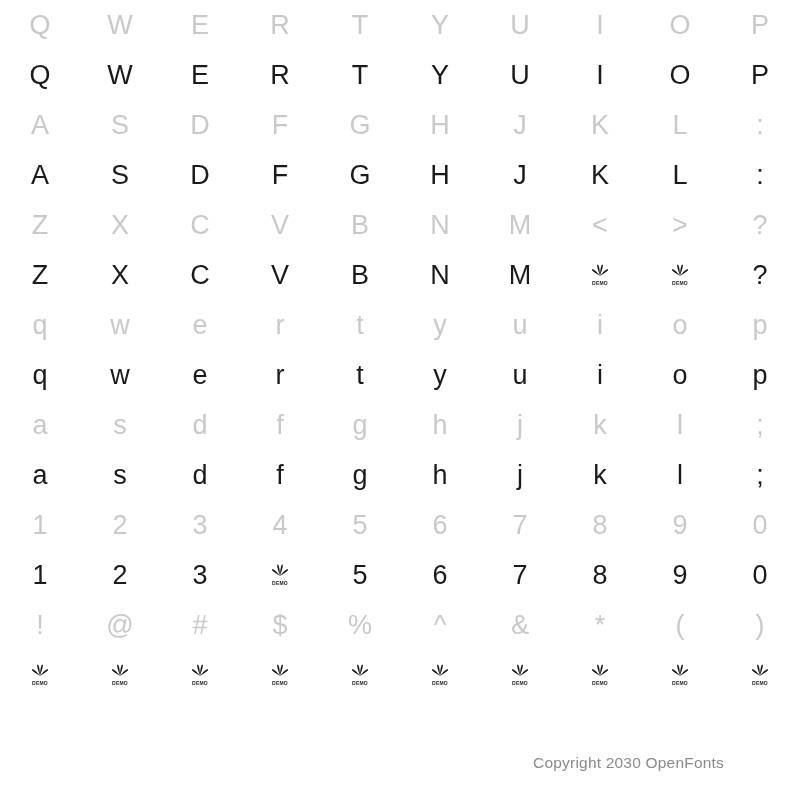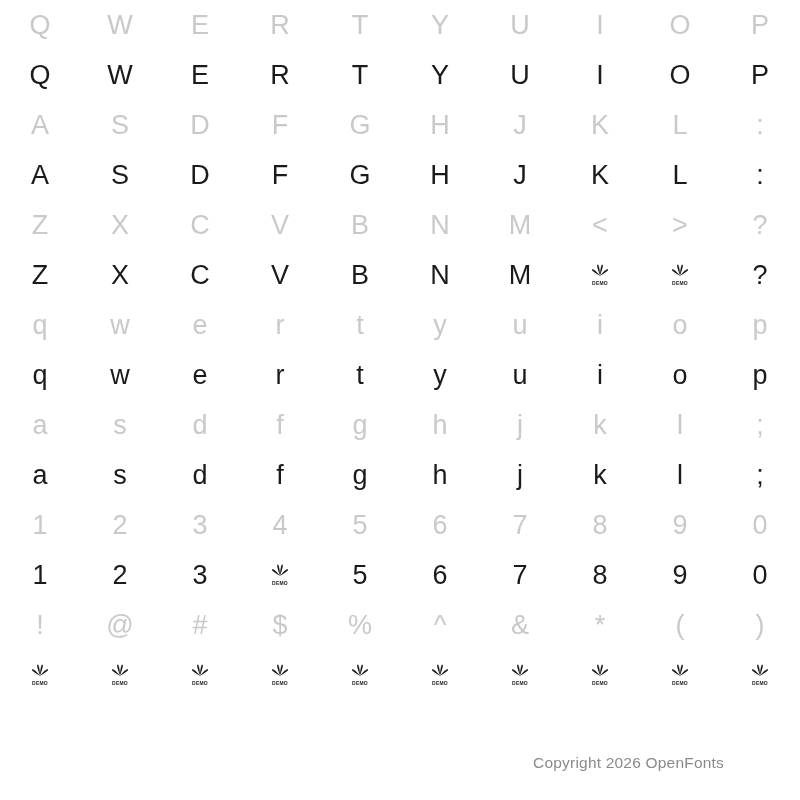--- a/index.html
+++ b/index.html
@@ -384,13 +384,13 @@
             <path d="M10 12 C10 7, 10.6 4, 11.4 1.6 C11.8 0.4, 12.6 0.2, 12.8 1.4 C13 3, 11.8 6.4, 10 12 Z" fill="currentColor"></path>
             <path d="M10 12 C7.6 8.4, 5.6 6.6, 3.4 5.4 C2.2 4.8, 1.4 5.4, 2.2 6.4 C3.2 7.6, 6.2 9.2, 10 12 Z" fill="currentColor"></path>
             <path d="M10 12 C12.4 8.4, 14.4 6.6, 16.6 5.4 C17.8 4.8, 18.6 5.4, 17.8 6.4 C16.8 7.6, 13.8 9.2, 10 12 Z" fill="currentColor"></path>
           </svg>
           <span class="word">DEMO</span>
         </span>
       </div>
     </div>
   </div>
 
-<div id="footer">Copyright 2026 OpenFonts</div>
+<div id="footer">Copyright 2030 OpenFonts</div>
 
 </body></html>

